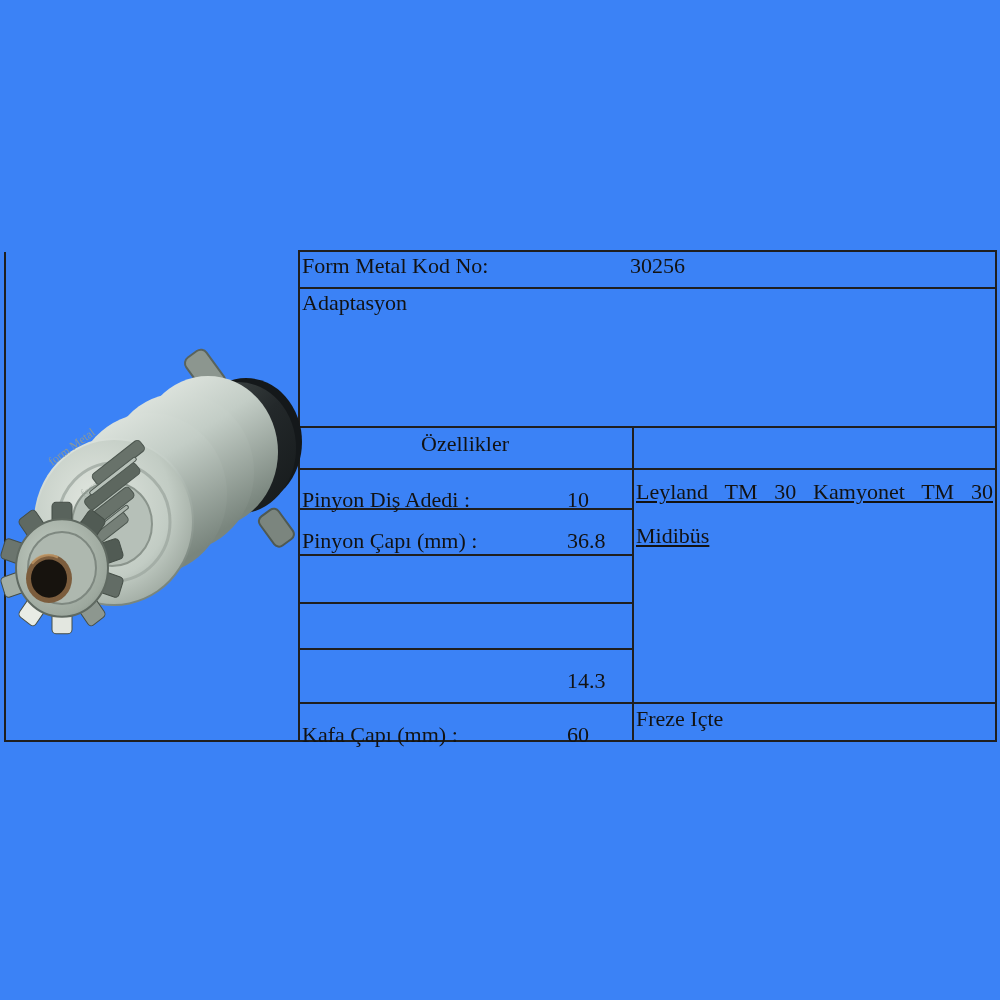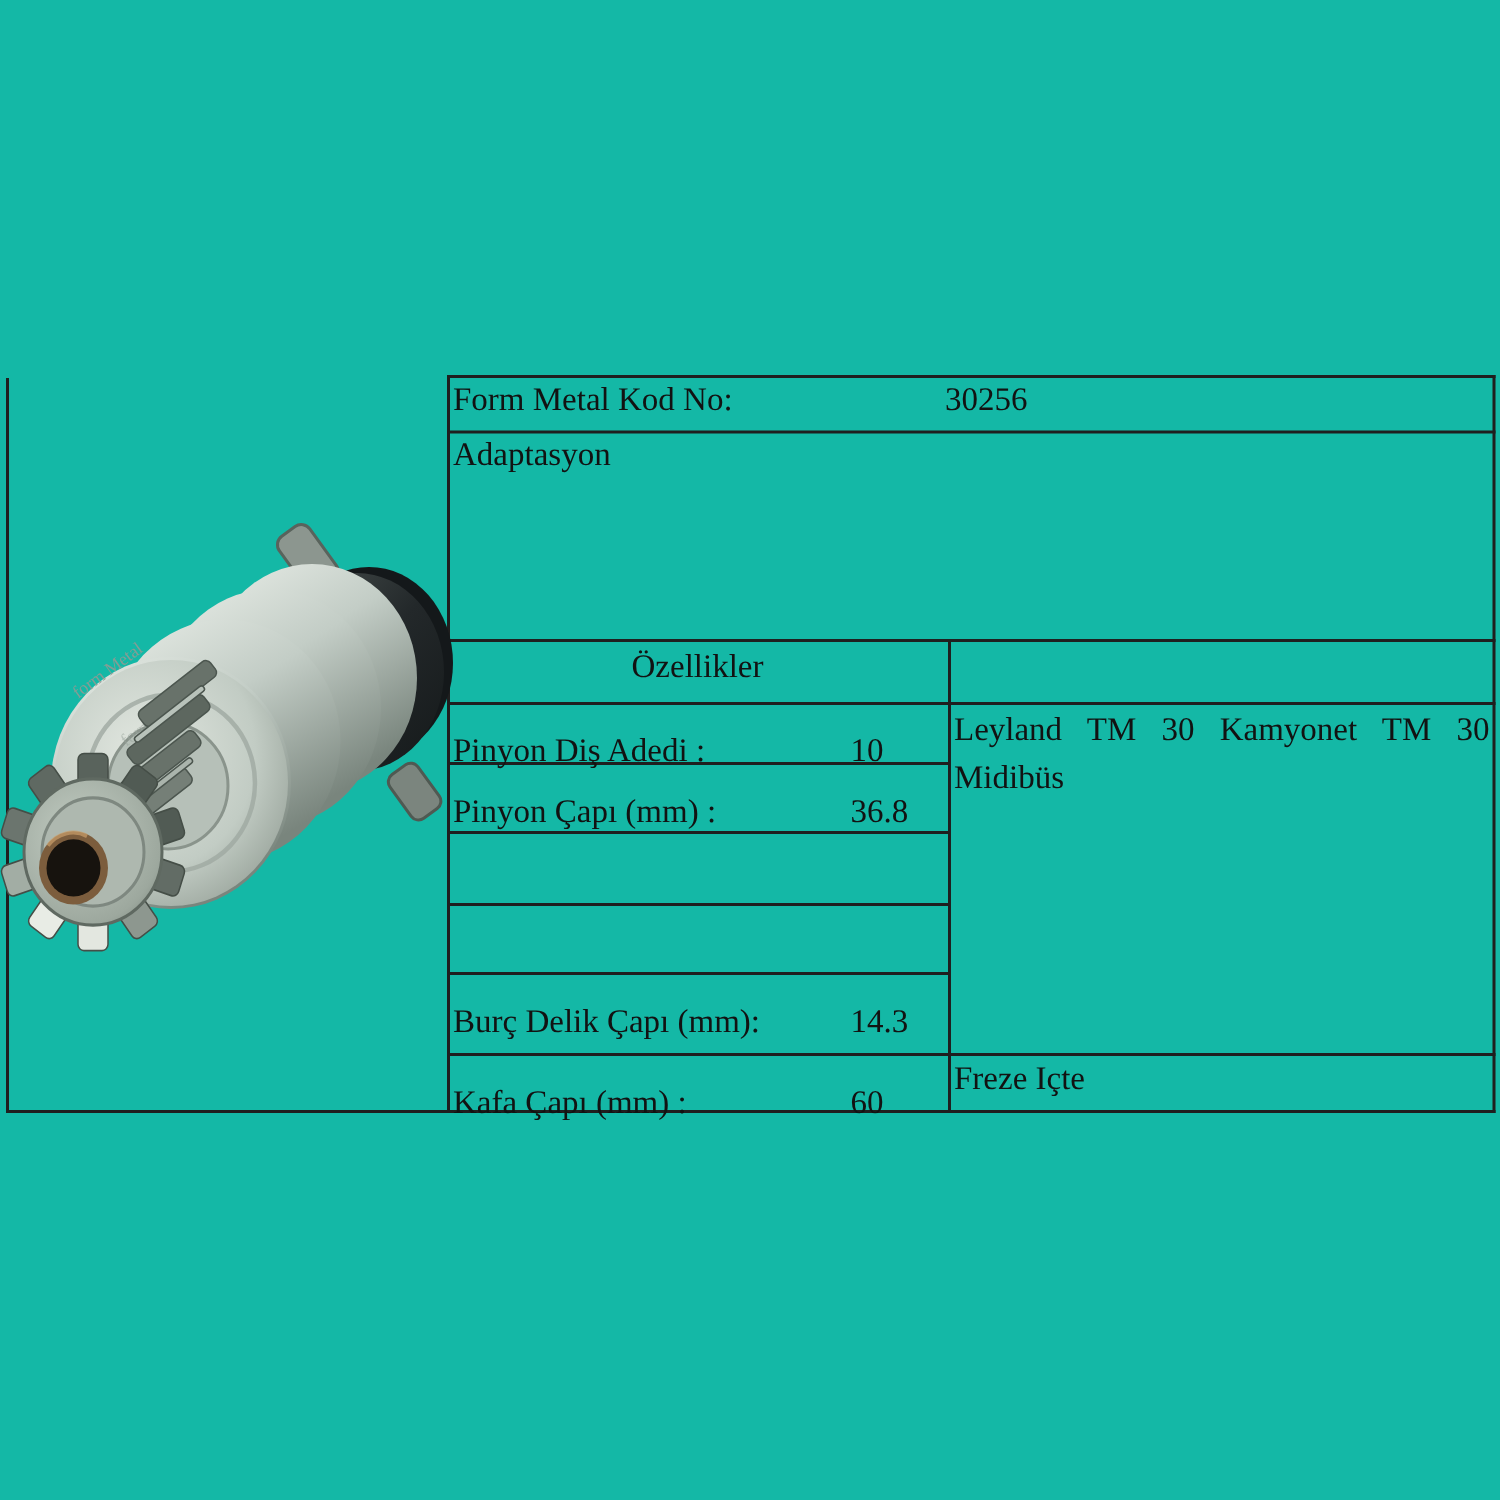--- a/index.html
+++ b/index.html
@@ -1,27 +1,27 @@
 <!DOCTYPE html>
 <html><head>
 <meta charset="utf-8">
 <style>
   html,body{margin:0;padding:0;background:#ffffff;}
-  #page{position:relative;width:1000px;height:1000px;background:#14b8a6;overflow:hidden;
+  #page{position:relative;width:1000px;height:1000px;background:#3b82f6;overflow:hidden;
         font-family:"Liberation Serif","DejaVu Serif",serif;color:#121212;}
   .hline,.vline{position:absolute;background:#1f1f1f;}
   .hline{height:2px;}
   .vline{width:2px;}
   .txt{position:absolute;font-size:22px;line-height:26px;white-space:nowrap;}
   .center{text-align:center;white-space:nowrap;}
   .spec-label{position:absolute;left:4px;top:0;font-size:22px;white-space:nowrap;}
   .spec-value{position:absolute;left:269px;top:0;font-size:22px;white-space:nowrap;}
   .spec-row{position:absolute;left:298px;width:334px;height:40px;margin-top:16px;}
   #usage-cell{position:absolute;left:636px;top:470px;width:357px;font-size:22px;
-              line-height:32px;text-align:justify;}
+              line-height:44px;text-align:justify;text-decoration:underline;}
   #photo{position:absolute;left:0;top:346px;width:305px;height:322px;}
 </style>
 </head>
 <body>
 
 <div id="page">
 
   <div class="vline" style="left:4px;top:252px;height:490px;"></div>
   <div class="hline" style="left:4px;top:740px;width:993px;"></div>
 
@@ -48,21 +48,20 @@
 
   <div class="spec-row" style="top:471px;">
     <span class="spec-label">Pinyon Diş Adedi :</span>
     <span class="spec-value">10</span>
   </div>
   <div class="spec-row" style="top:512px;padding-left:12px;">
     <span class="spec-label">Pinyon Çapı (mm) :</span>
     <span class="spec-value">36.8</span>
   </div>
   <div class="spec-row" style="top:652px;">
-    <span class="spec-label">Burç Delik Çapı (mm):</span>
     <span class="spec-value">14.3</span>
   </div>
   <div class="spec-row" style="top:706px;">
     <span class="spec-label">Kafa Çapı (mm) :</span>
     <span class="spec-value">60</span>
   </div>
 
   <div id="usage-cell">Leyland TM 30 Kamyonet TM 30 Midibüs</div>
   <div class="txt" style="left:636px;top:706px;">Freze Içte</div>
 

